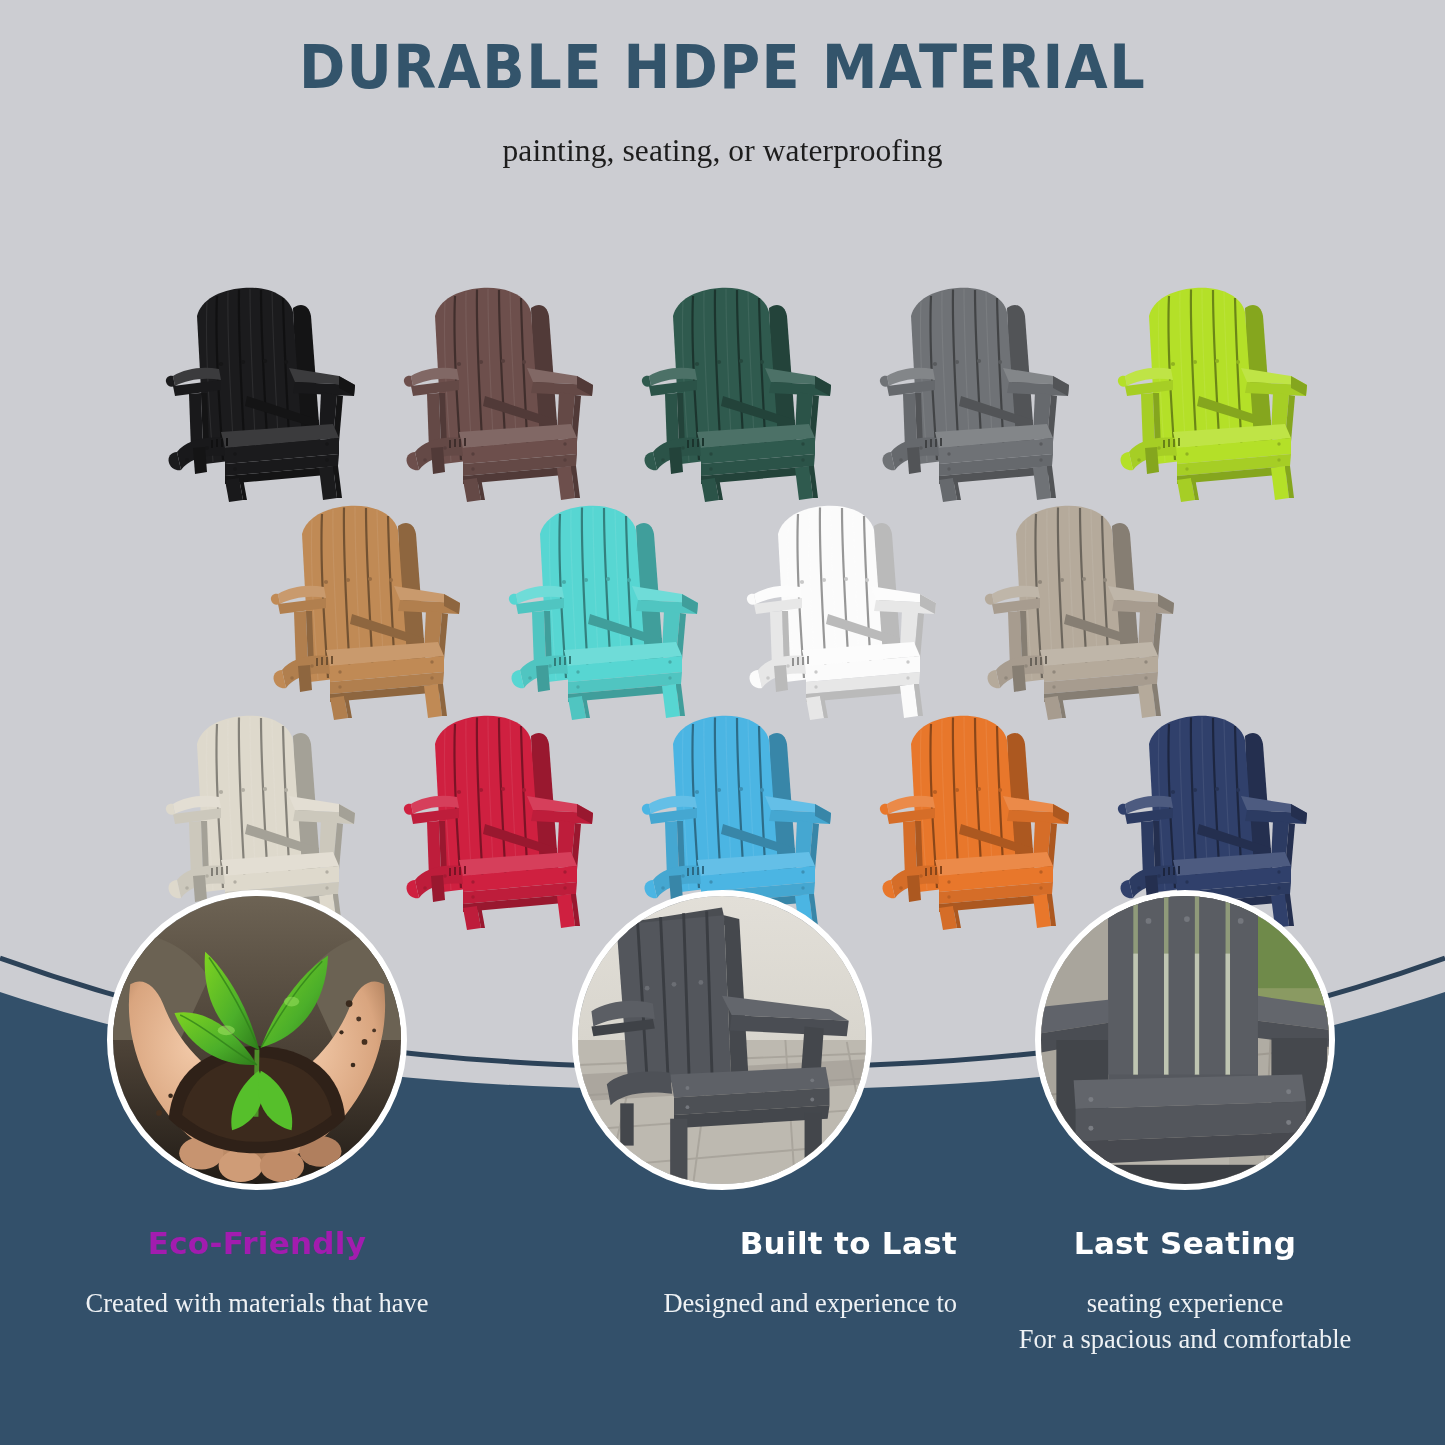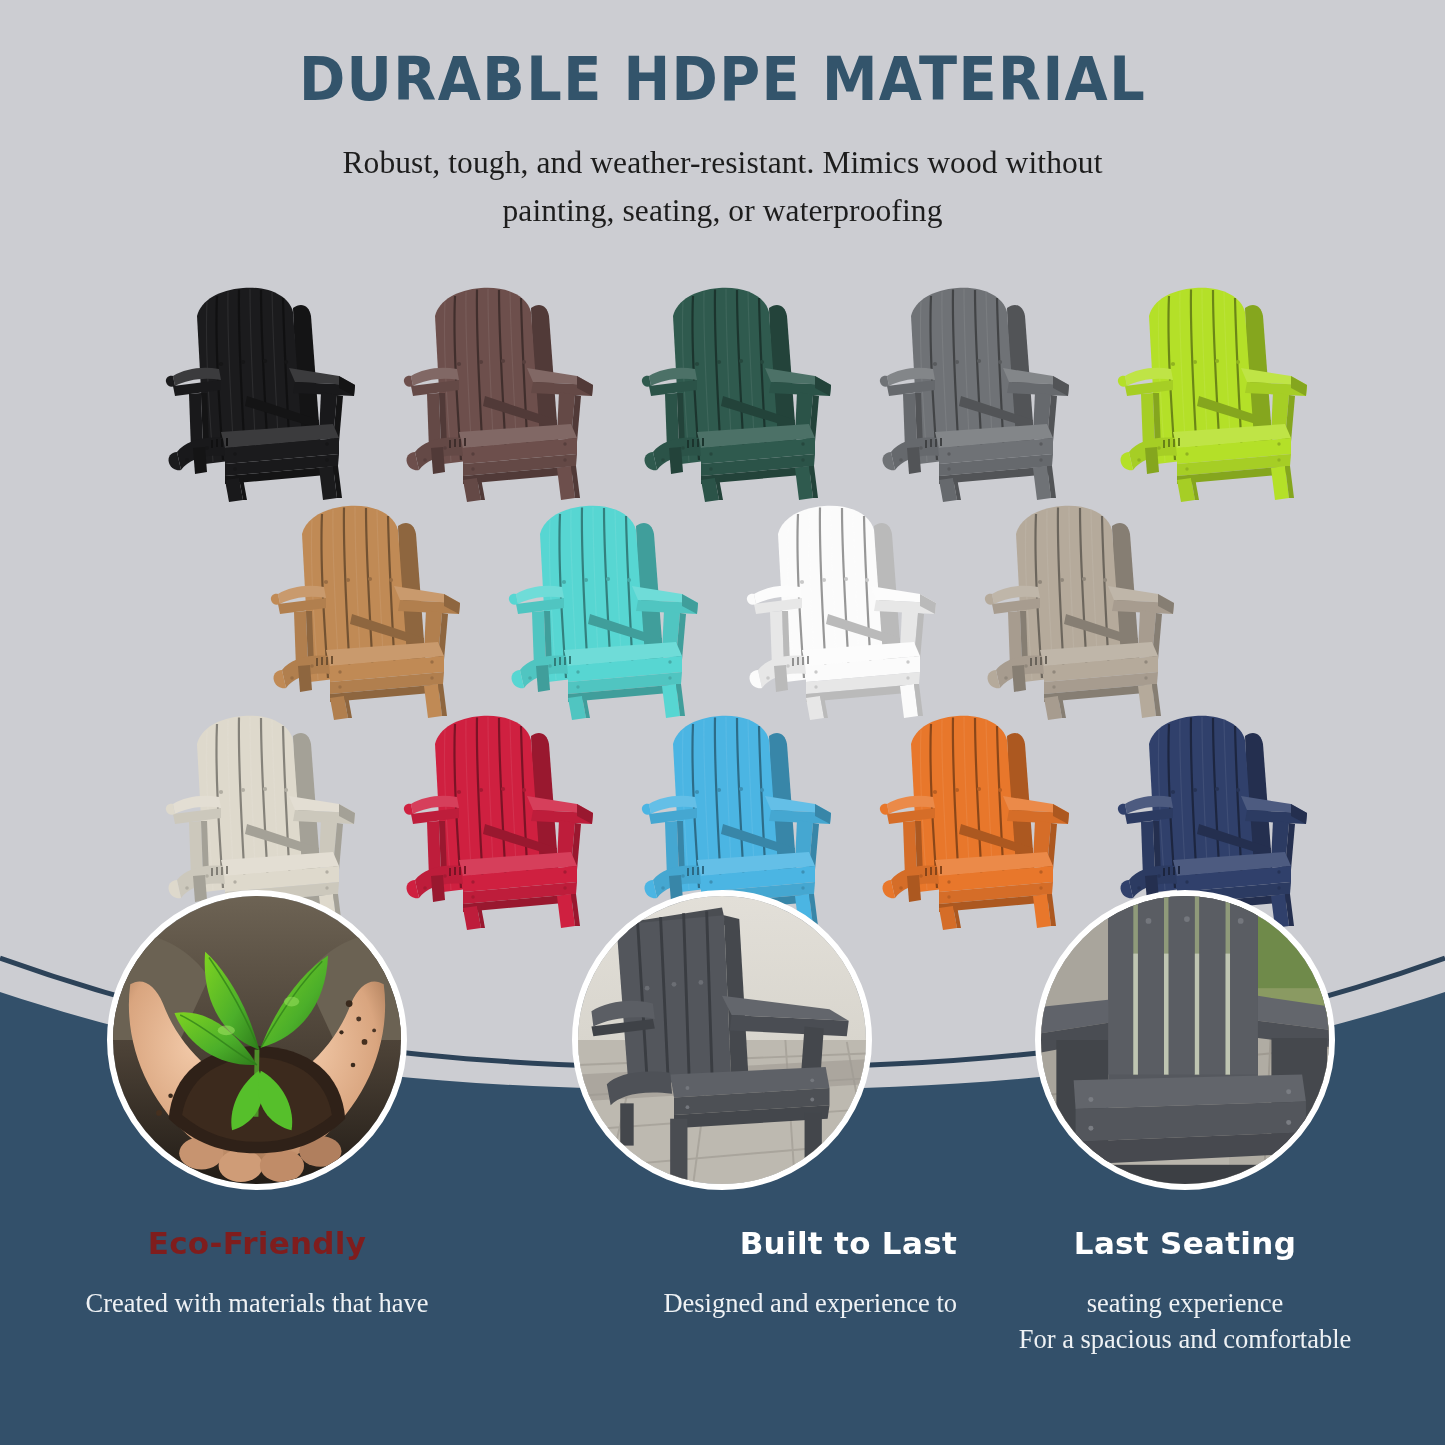--- a/index.html
+++ b/index.html
@@ -20,21 +20,21 @@
     position: relative;
     width: 1445px;
     height: 1445px;
     background: #cccdd2;
     overflow: hidden;
   }
 
   
   #header {
     position: absolute;
-    top: 12px; left: 0;
+    top: 0; left: 0;
     width: 1445px;
     padding-top: 36px;
     text-align: center;
     z-index: 5;
   }
 
   #headline {
     font-family: "DejaVu Sans", sans-serif;
     font-weight: bold;
     font-size: 60px;
@@ -135,21 +135,20 @@
   }
 </style>
 </head>
 <body>
 
 <div id="page" style="background: rgb(204, 205, 210);">
 
   <div id="header">
     <div id="headline" style="color: rgb(51, 84, 107);">DURABLE HDPE MATERIAL</div>
     <div id="subhead">
-      <div>Robust, tough, and weather-resistant. Mimics wood without</div>
       <div>painting, seating, or waterproofing</div>
     </div>
   </div>
 
   <div id="chair-area">
       <div class="chair" style="left: 143px; top: 272px;">
   <svg viewBox="0 0 232 232">
     <g>
 
       <path d="M150,36 C158,30 166,33 168,44 L178,178 L156,182 Z" fill="#141415"></path>
@@ -1339,21 +1338,21 @@
           <path d="M154,182 C176,194 190,220 186,244 C160,238 144,212 154,182 Z" fill="#56bf2b"></path>
 
           <path d="M150,176 C122,160 96,136 70,124" stroke="#2f7d19" stroke-width="1.6" fill="none" opacity="0.75"></path>
           <path d="M152,160 C138,124 118,90 100,64" stroke="#2f7d19" stroke-width="1.6" fill="none" opacity="0.75"></path>
           <path d="M154,158 C174,122 198,88 218,68" stroke="#2f7d19" stroke-width="1.6" fill="none" opacity="0.75"></path>
 
           <ellipse cx="118" cy="140" rx="9" ry="5" fill="#a9e86a" opacity="0.5"></ellipse>
           <ellipse cx="186" cy="110" rx="8" ry="5" fill="#a9e86a" opacity="0.45"></ellipse>
         </svg>
       </div>
-      <div class="feature-title" style="color: #7f1d1d;">Eco-Friendly</div>
+      <div class="feature-title" style="color: #a21caf;">Eco-Friendly</div>
       <div class="feature-desc" style="color: rgb(238, 241, 244);">
         <div>Created with materials that have</div>
       </div>
     </div>
 
     <div class="feature f1">
       <div class="circle-wrap" style="border-color: rgb(255, 255, 255);">
         <svg viewBox="0 0 300 300">
           <defs>
             <linearGradient id="wallG" x1="0" y1="0" x2="0" y2="1">

